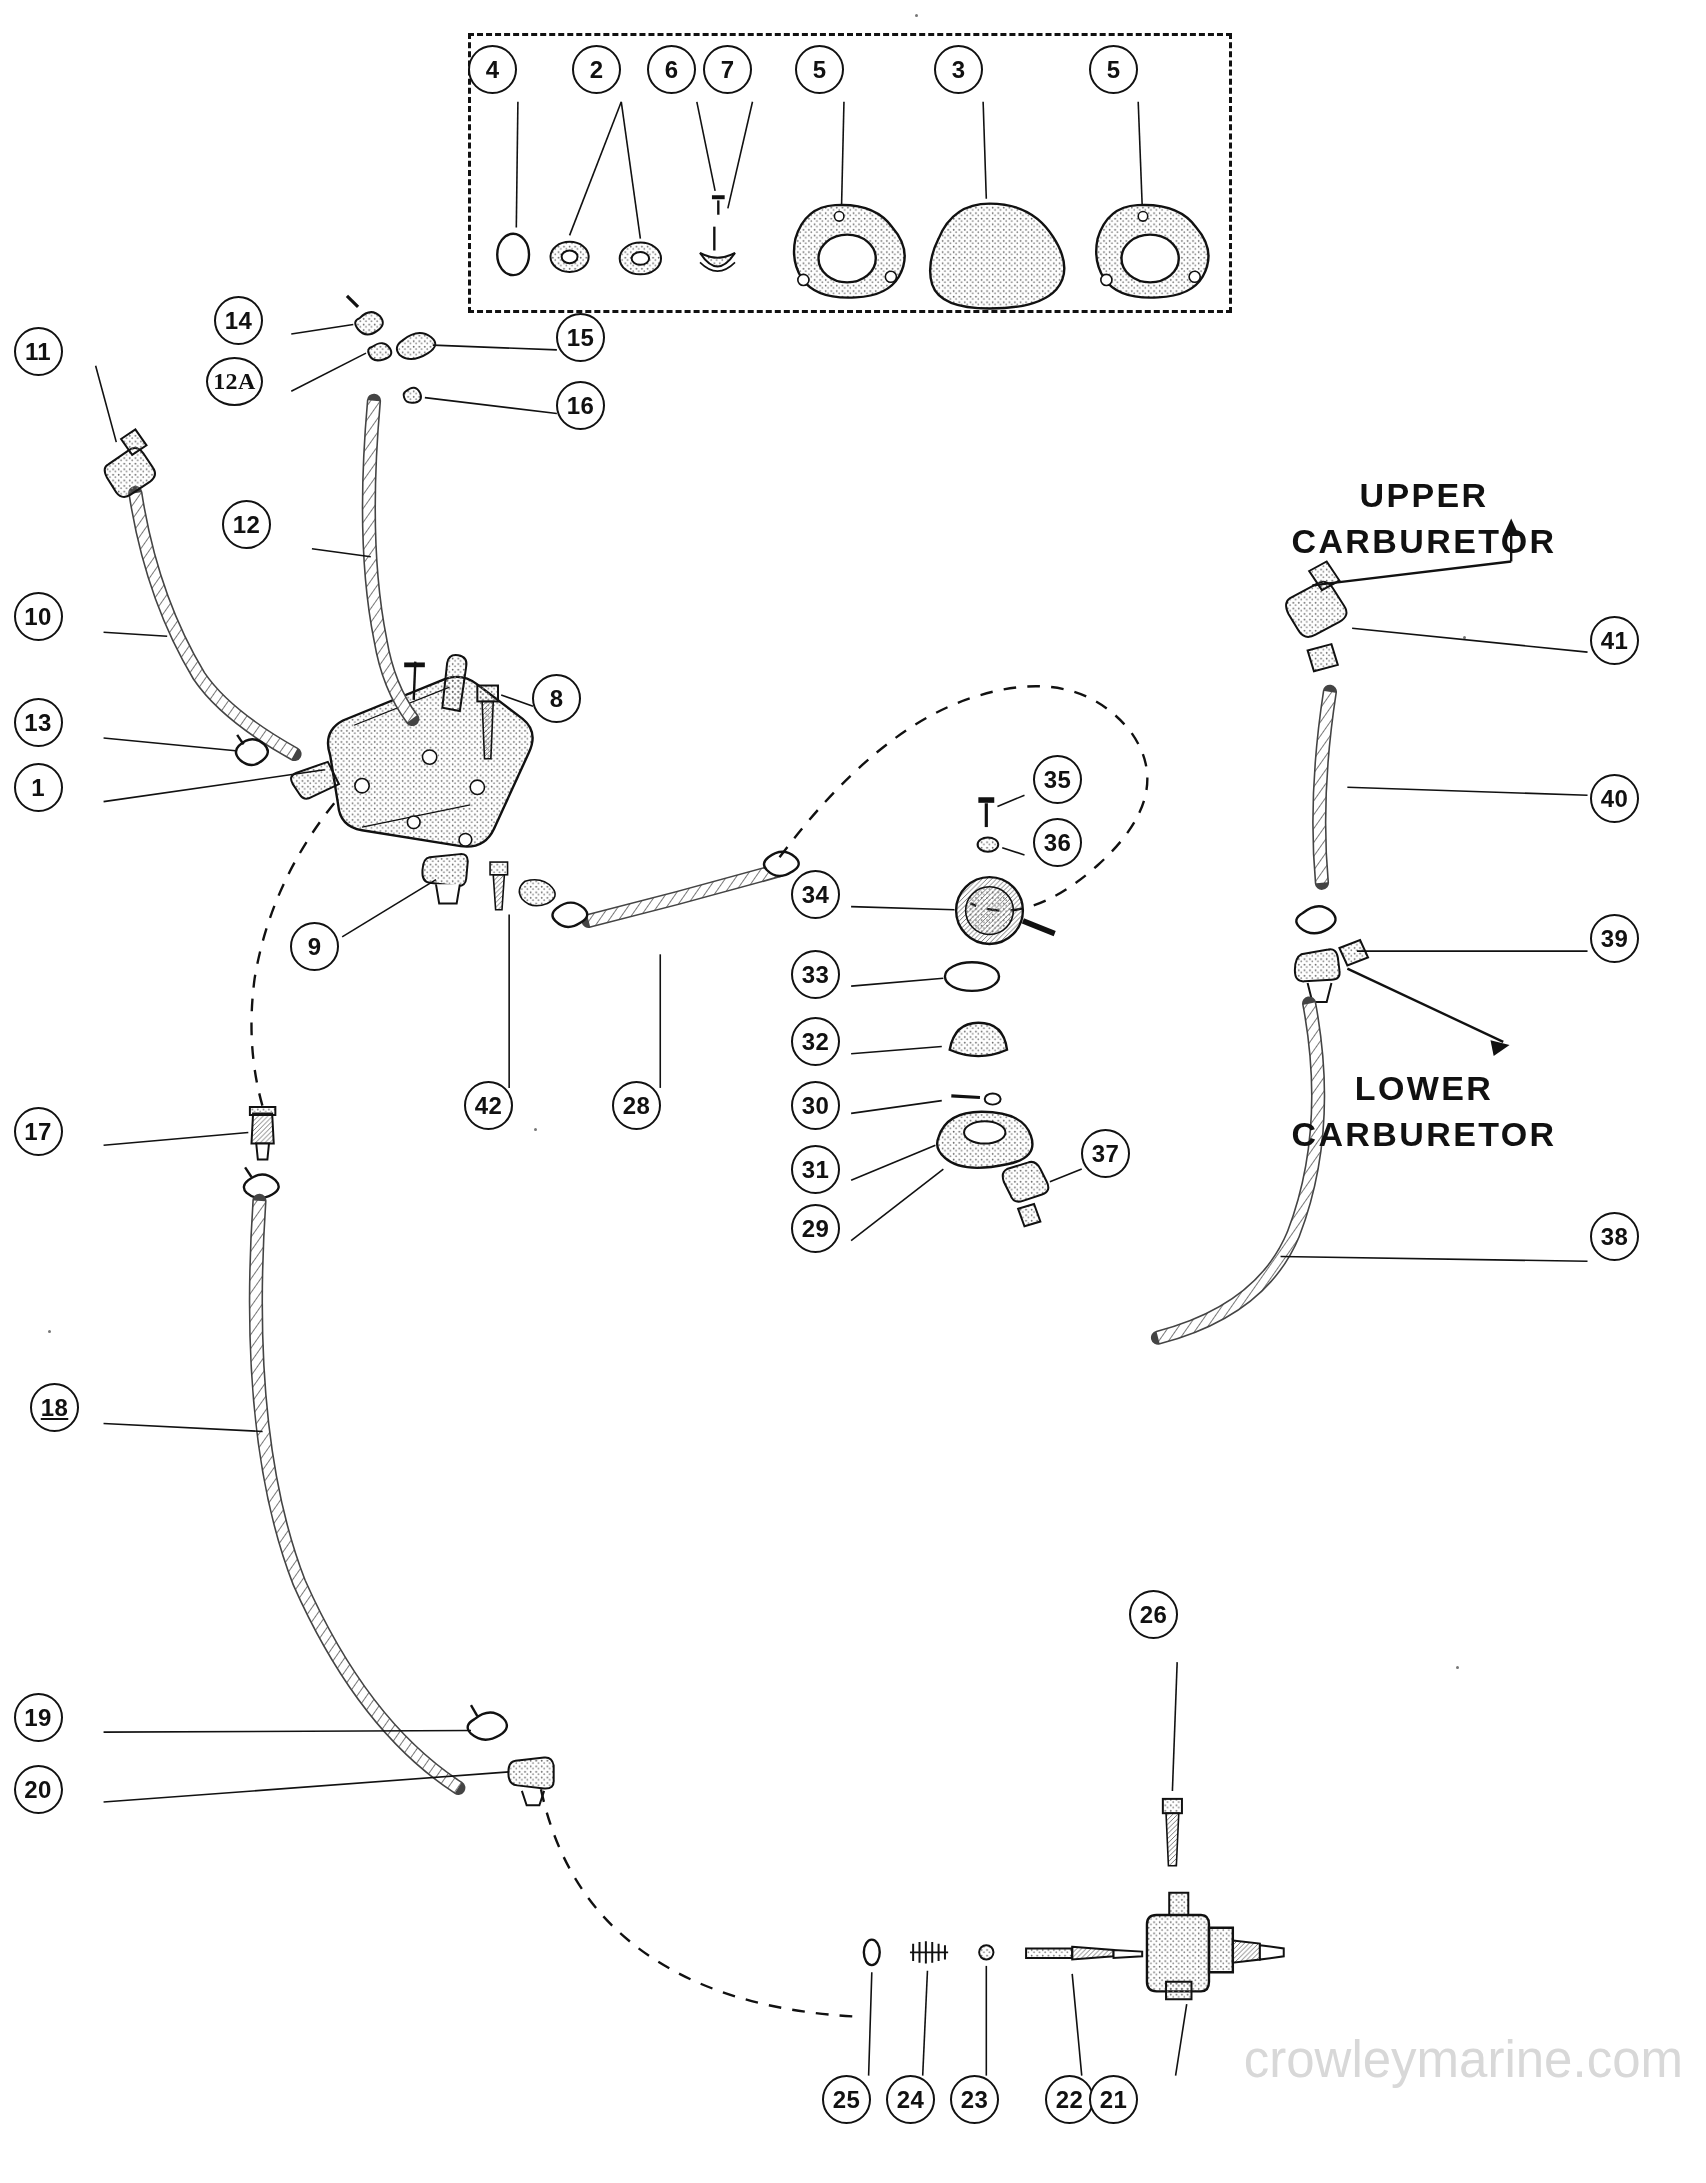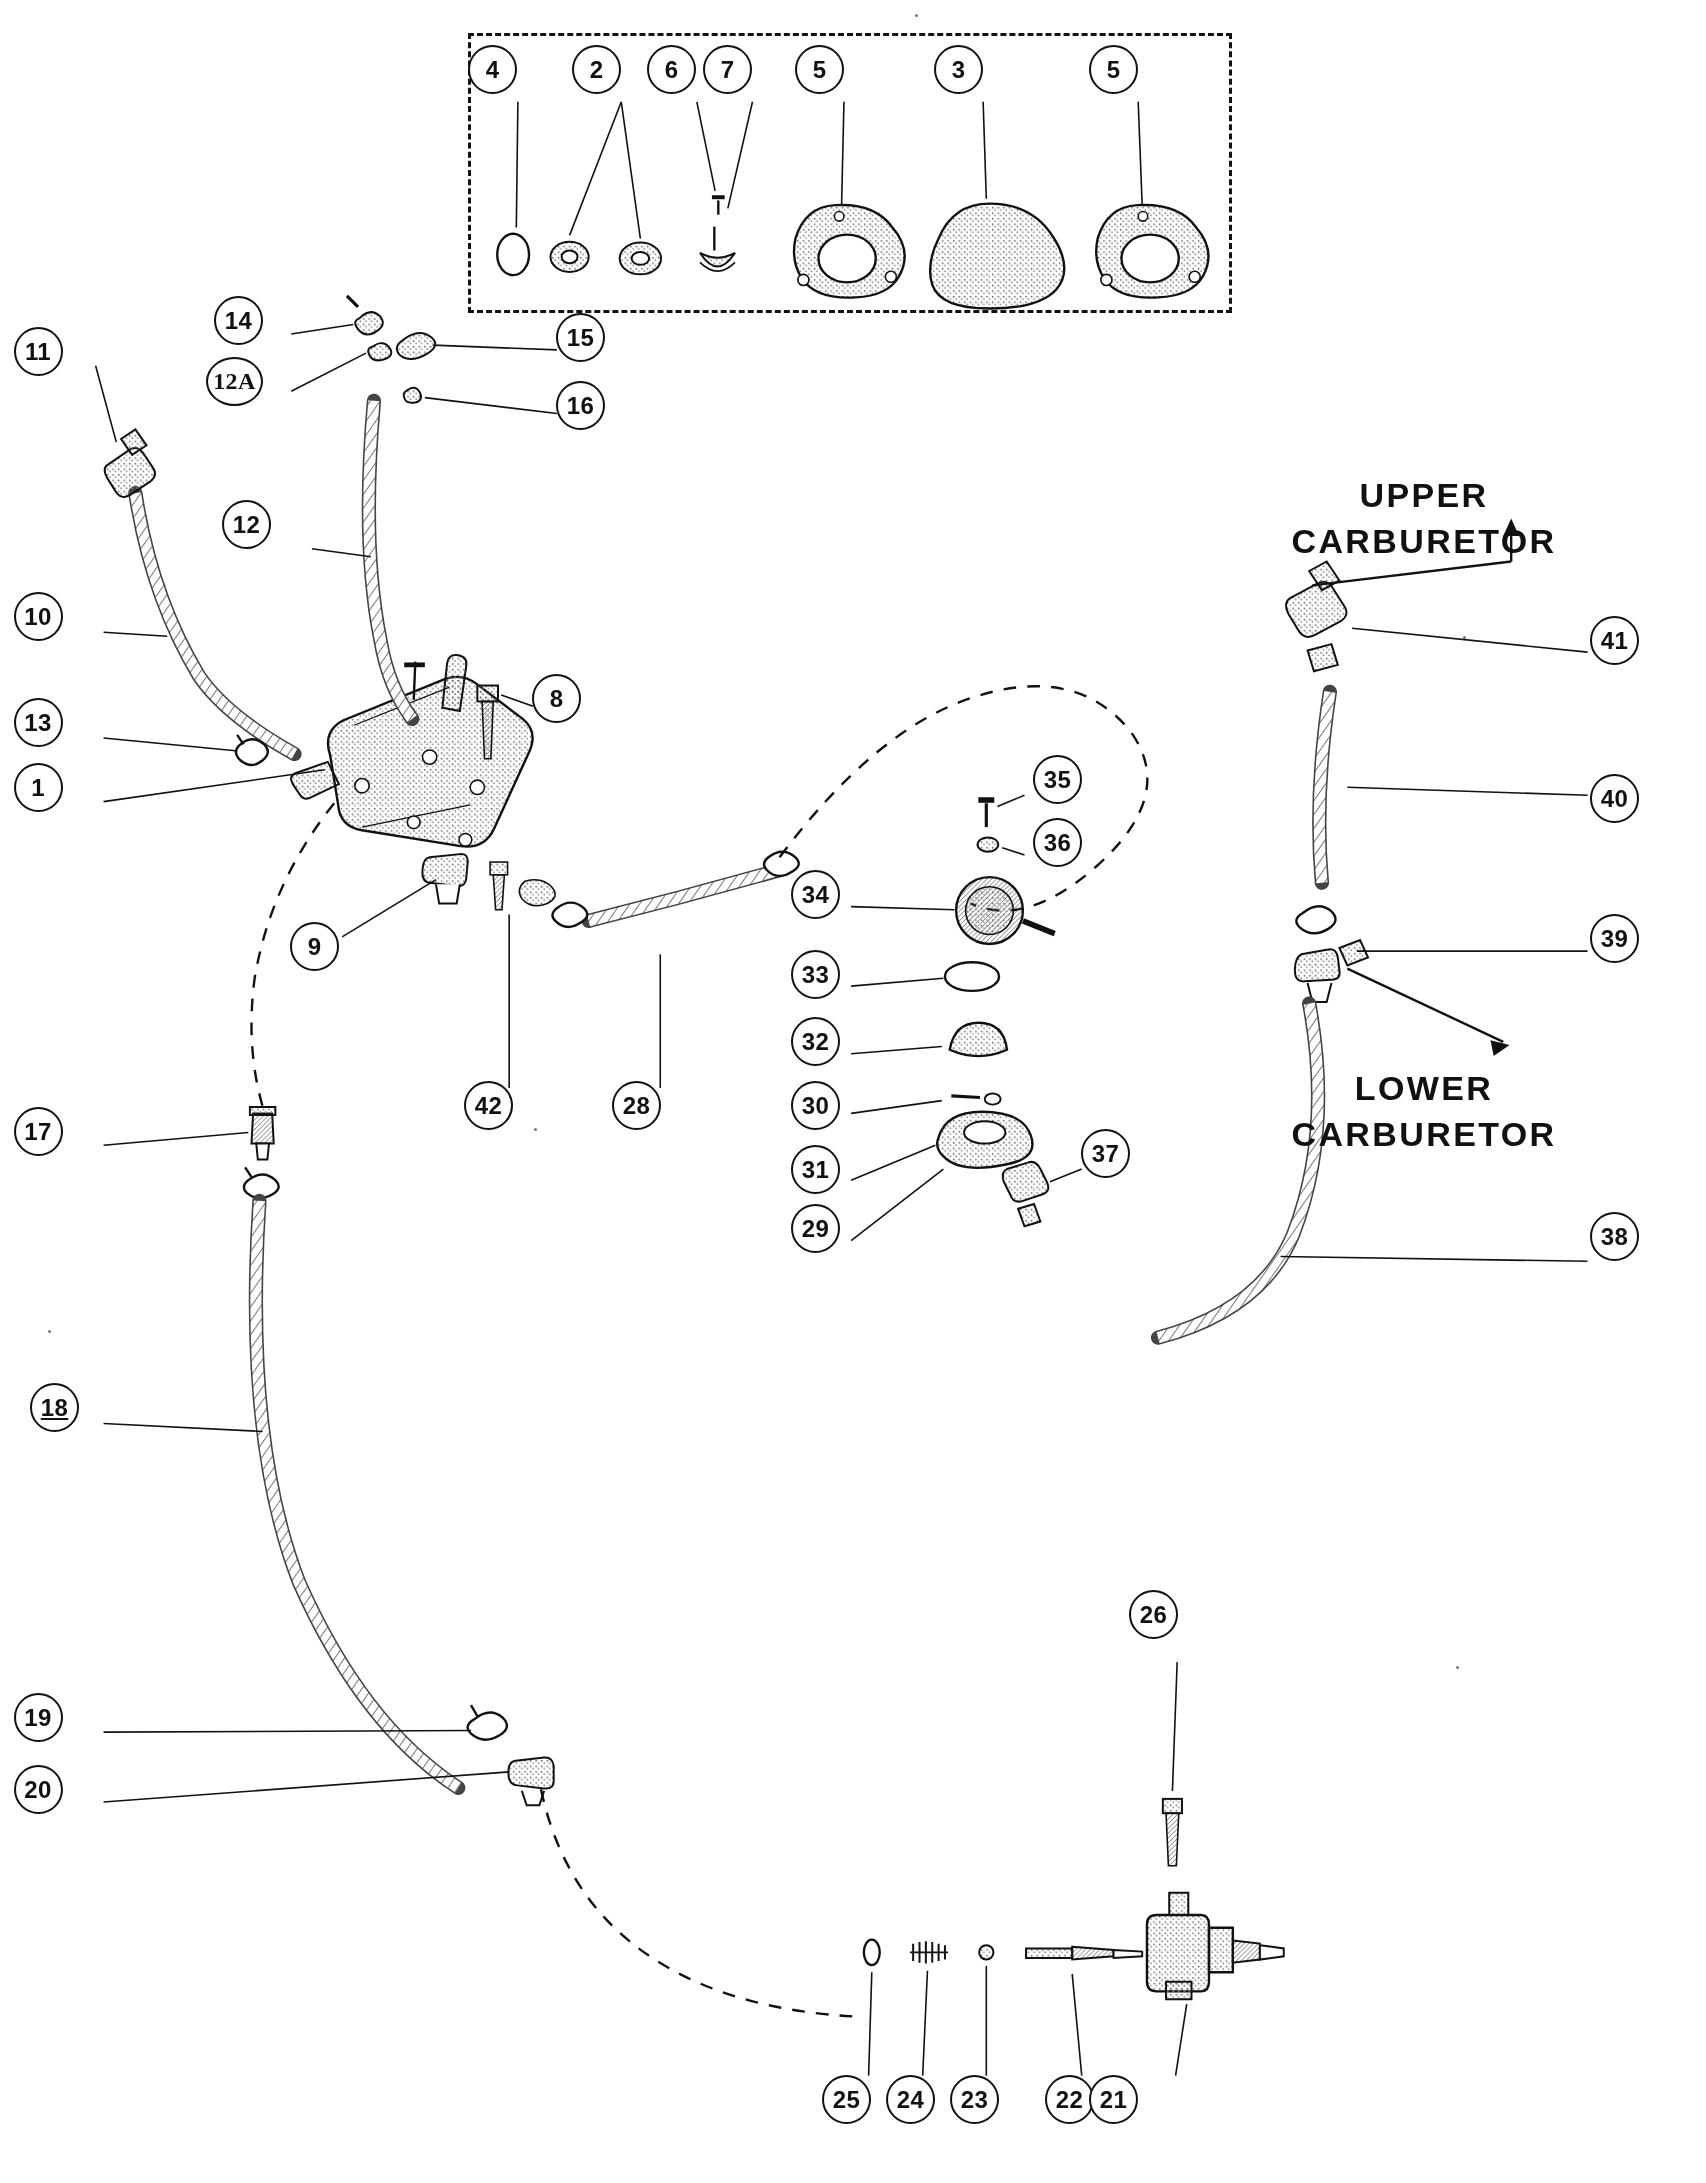--- a/index.html
+++ b/index.html
@@ -102,20 +102,21 @@
     background: #777;
     border-radius: 50%;
     z-index: 6;
   }
 </style>
 </head>
 <body>
 
 <div id="page">
 
+  <div class="wm-small">crowleymarine.com</div>
 
   <div id="legend-box"></div>
 
   <svg id="art" viewBox="0 0 2146 2745">
     <defs>
       <pattern id="hatch" width="6" height="6" patternUnits="userSpaceOnUse">
         <path d="M0,6 L6,0" stroke="#555" stroke-width="1"></path>
       </pattern>
       <pattern id="stipple" width="7" height="7" patternUnits="userSpaceOnUse">
         <circle cx="2" cy="2" r="1.1" fill="#666"></circle>

